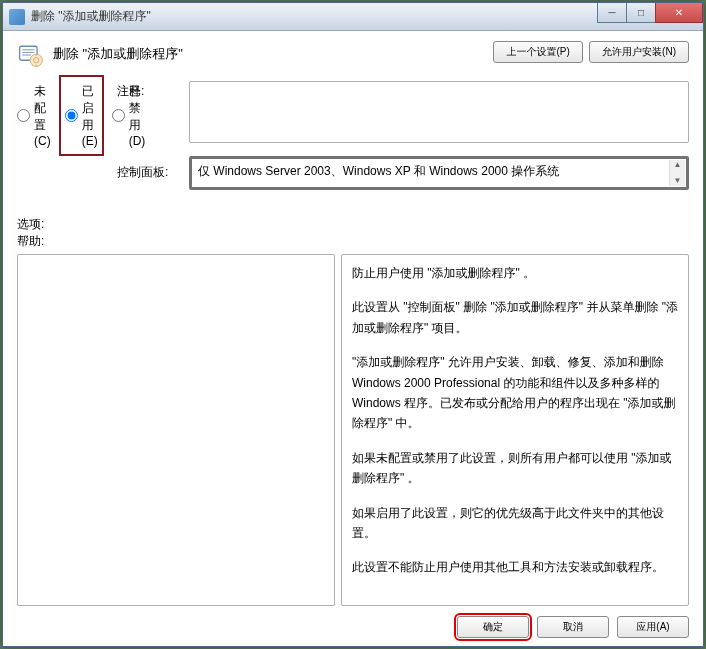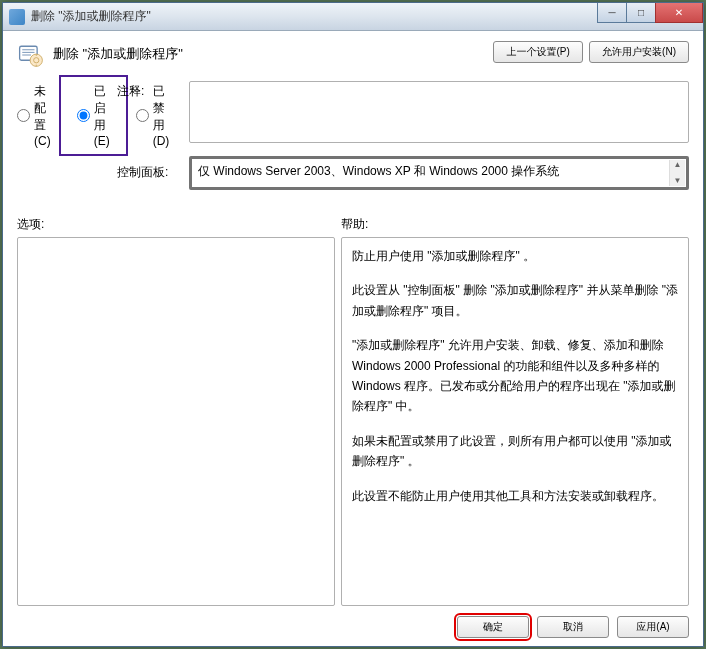--- a/index.html
+++ b/index.html
@@ -102,22 +102,22 @@
     gap:14px;
     padding-top:2px;
   }
   .radio-item {
     display:flex;
     align-items:center;
     gap:4px;
   }
   .radio-item input { margin:0; }
   .radio-item.highlighted {
-    border:2px solid #4c1d95;
-    padding:6px 16px;
+    border:2px solid #7f1d1d;
+    padding:6px 4px;
     margin:-8px -6px;
   }
   .label-col {
     width:72px;
     text-align:left;
     padding-right:6px;
     padding-top:2px;
   }
   .field-col { flex:1; }
   .comment-box {
@@ -149,20 +149,21 @@
     border-left:1px solid #ddd;
     display:flex; flex-direction:column; justify-content:space-between;
   }
   .platform-scroll span {
     font-size:8px; text-align:center; color:#666; line-height:10px;
   }
   .labels-row {
     display:flex;
     margin-top:20px;
     margin-bottom:4px;
+    flex-direction:column;
   }
   .labels-row > div { font-size:12px; }
   .options-label { width:324px; }
   .panels-row {
     display:flex;
     gap:6px;
     flex:1;
     min-height:0;
   }
   .panel {
@@ -269,20 +270,21 @@
       <div>帮助:</div>
     </div>
 
     <div class="panels-row">
       <div class="panel options-panel"></div>
       <div class="panel help-panel">
         <p>防止用户使用 "添加或删除程序" 。</p>
         <p>此设置从 "控制面板" 删除 "添加或删除程序" 并从菜单删除 "添加或删除程序" 项目。</p>
         <p>"添加或删除程序" 允许用户安装、卸载、修复、添加和删除 Windows 2000 Professional 的功能和组件以及多种多样的 Windows 程序。已发布或分配给用户的程序出现在 "添加或删除程序" 中。</p>
         <p>如果未配置或禁用了此设置，则所有用户都可以使用 "添加或删除程序" 。</p>
+        <p>如果启用了此设置，则它的优先级高于此文件夹中的其他设置。</p>
         <p>此设置不能防止用户使用其他工具和方法安装或卸载程序。</p>
       </div>
     </div>
 
     <div class="footer">
       <button class="btn highlighted">确定</button>
       <button class="btn">取消</button>
       <button class="btn">应用(A)</button>
     </div>
 

